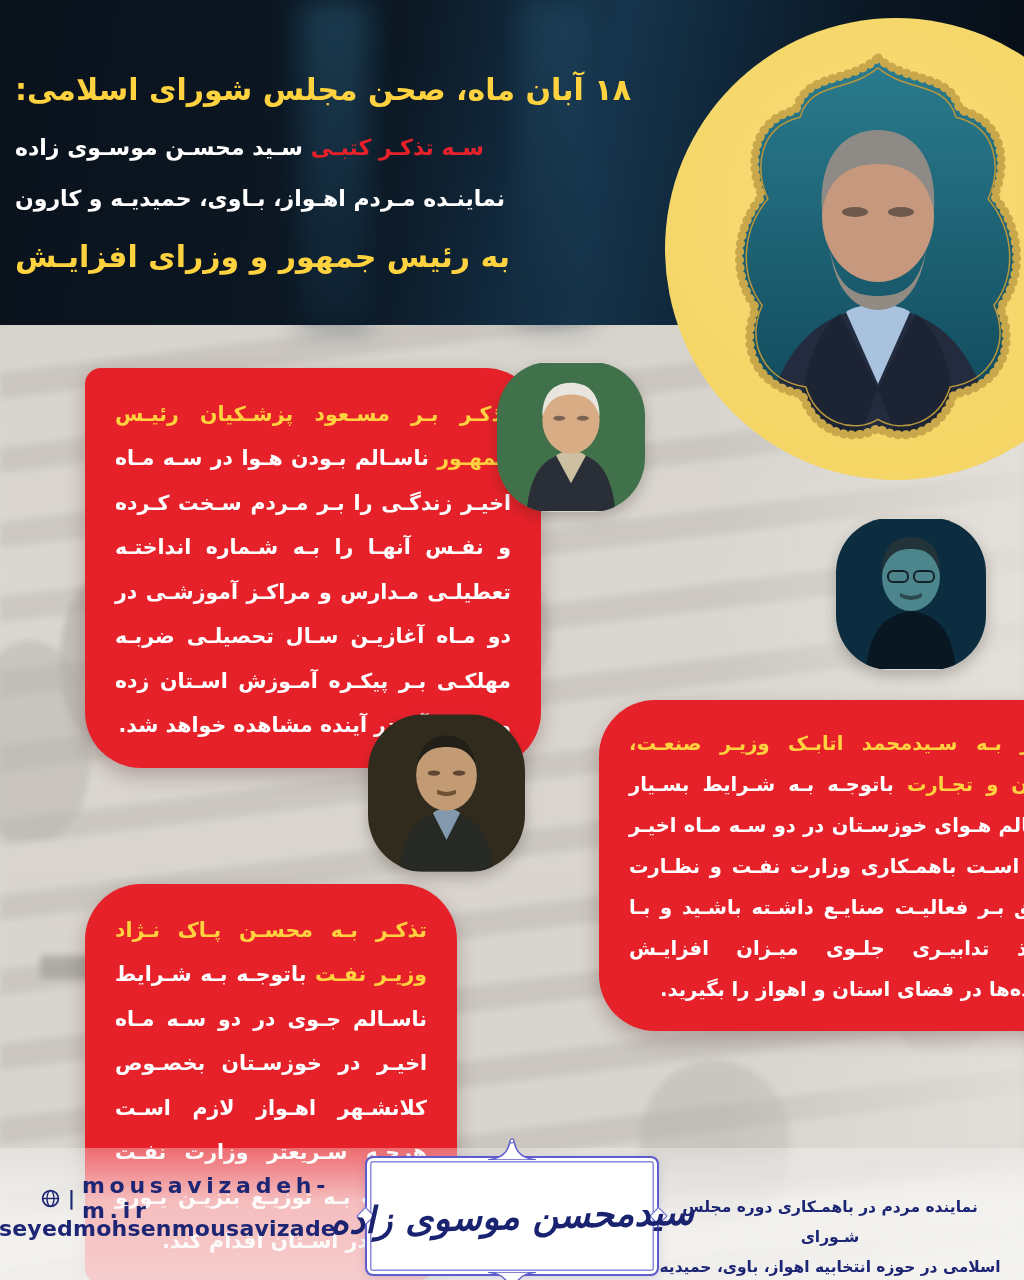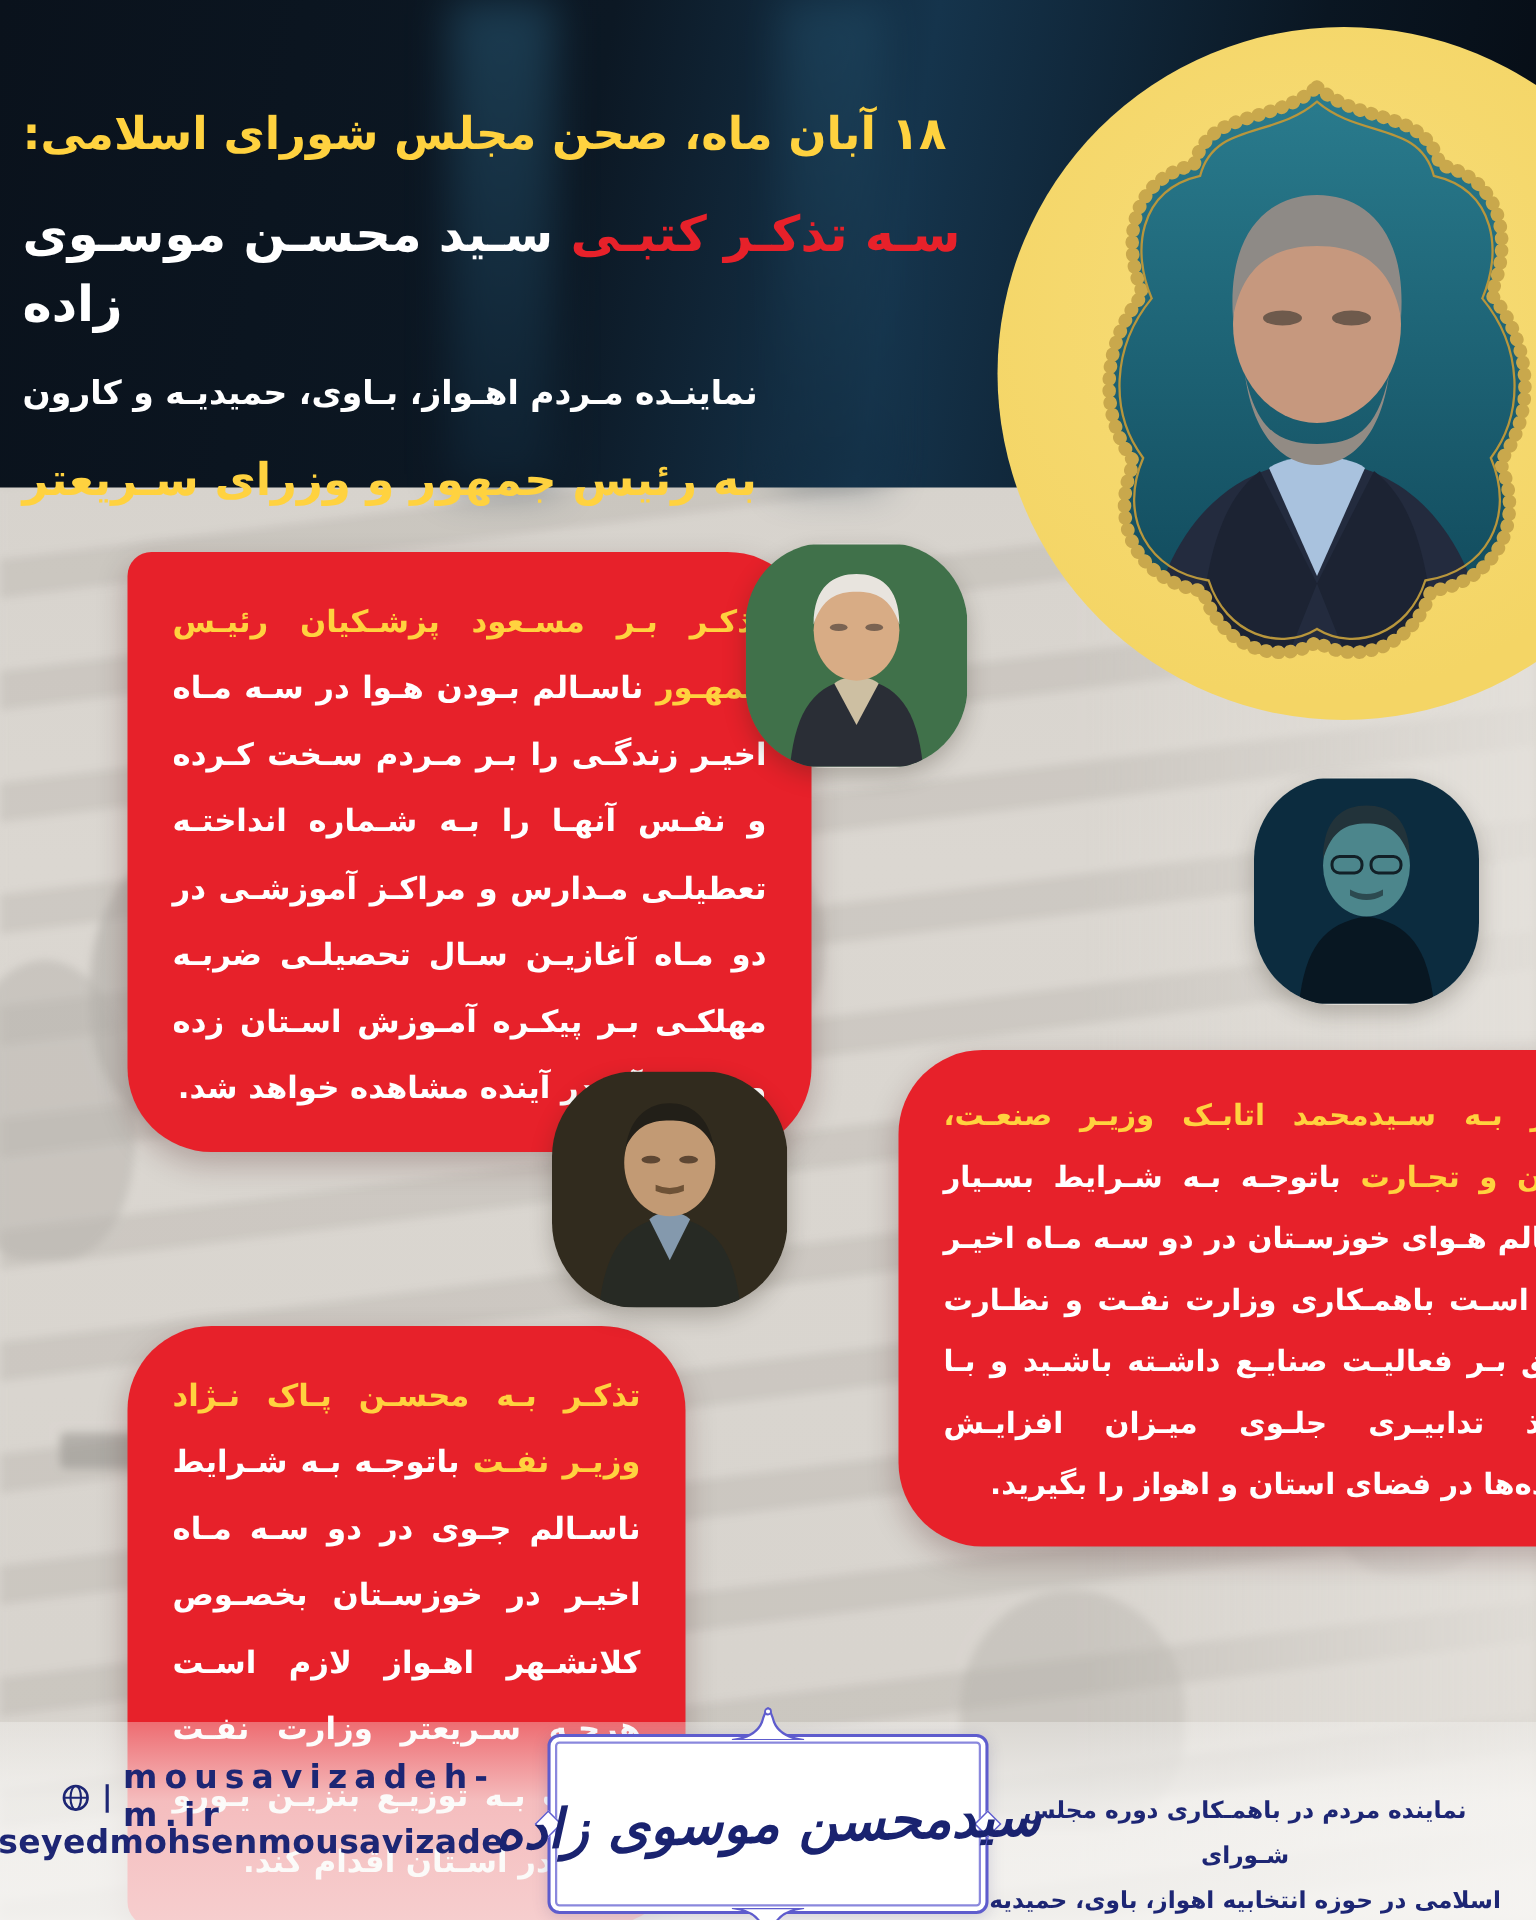--- a/index.html
+++ b/index.html
@@ -26,21 +26,21 @@
     background:linear-gradient(100deg,#0a121c 0%,#0c1824 38%,#15344c 58%,#0a1622 82%,#060c14 100%);}
   .header-streak{position:absolute;top:0;height:325px;width:70px;opacity:.5;filter:blur(14px);
     background:linear-gradient(180deg,#2b607e,#11293c);}
   .yellow-circle{position:absolute;left:665px;top:18px;width:462px;height:462px;
     border-radius:50%;background:radial-gradient(circle at 45% 40%, #f7dd7a, var(--circle) 70%);}
   
   .header-text{position:absolute;left:15px;top:68px;width:690px;direction:rtl;
     text-align:left;font-weight:bold;}
   .header-text .h-line{margin:0 0 20px 0;line-height:1.45;}
   .h1y{color:var(--yellow);font-size:30px;}
-  .h2{font-size:33px;}
+  .h2{font-size:22px;}
   .h2 .red{color:var(--red);} .h2 .white{color:#fff;}
   .h3w{color:#fff;font-size:22px;}
   .h4y{color:var(--yellow);font-size:30px;}
   
   .medallion{position:absolute;left:728px;top:44px;width:300px;height:420px;}
   
   .notice{position:absolute;background:var(--red);color:#fff;direction:rtl;
     padding:24px 30px 20px 30px;box-sizing:border-box;
     box-shadow:0 8px 20px rgba(60,10,10,.25);
     font-weight:bold;text-align:justify;}
@@ -142,21 +142,21 @@
     </svg>
   </div>
 
   <div class="header-text">
     <p class="h-line h1y">۱۸ آبان ماه، صحن مجلس شورای اسلامی:</p>
     <p class="h-line h2">
       <span class="red">سـه تذکـر کتبـی</span>
       <span class="white">سـید محسـن موسـوی زاده</span>
     </p>
     <p class="h-line h3w">نماینـده مـردم اهـواز، بـاوی، حمیدیـه و کارون</p>
-    <p class="h-line h4y">به رئیس جمهور و وزرای سـریعتر</p>
+    <p class="h-line h4y">به رئیس جمهور و وزرای افزایـش</p>
   </div>
 
   <div class="notice notice-1">
     <p>
       <span class="headline">تذکـر بـر مسـعود پزشـکیان رئیـس جمهـور</span>
       <span>ناسـالم بـودن هـوا در سـه مـاه اخیـر زندگـی را بـر مـردم سـخت کـرده و نفـس آنهـا را بـه شـماره انداختـه تعطیلـی مـدارس و مراکـز آموزشـی در دو مـاه آغازیـن سـال تحصیلـی ضربـه مهلکـی بـر پیکـره آمـوزش اسـتان زده و تبعات آن در آینده مشاهده خواهد شد.</span>
     </p>
   </div>
 
   <div class="notice notice-2">

